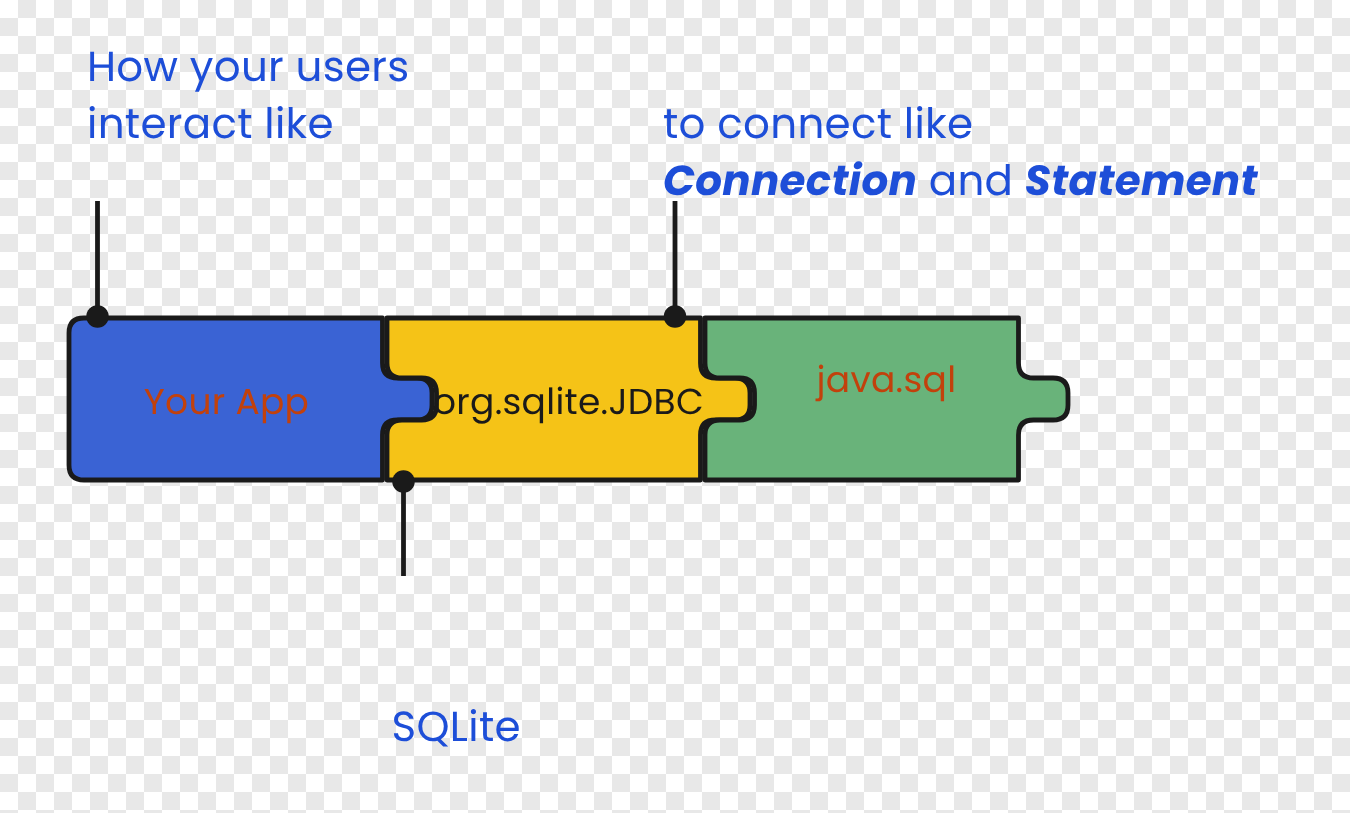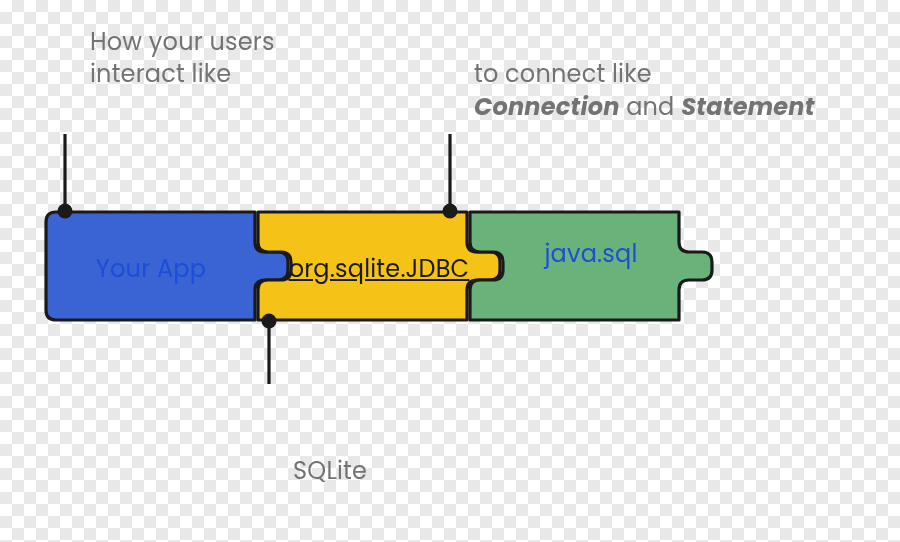--- a/index.html
+++ b/index.html
@@ -20,44 +20,43 @@
     background-position: 0 0, 12px 12px;
     z-index: 0;
   }
   .stage {
     position: absolute;
     inset: 0;
     z-index: 1;
   }
   .annot {
     position: absolute;
-    font-size: 24px;
+    font-size: 28px;
     line-height: 1.35;
-    color: #737373;
+    color: #1d4ed8;
     letter-spacing: 0.2px;
-    margin-left: 32px;
   }
   .annot b { font-weight: 700; font-style: italic; }
   .dot {
     fill: #1a1a1a;
   }
   .leader {
     stroke: #1a1a1a;
     stroke-width: 3.2;
     fill: none;
   }
   .piece-label {
     position: absolute;
     font-size: 24px;
-    color: #1d4ed8;
+    color: #c2410c;
     white-space: nowrap;
     text-align: center;
     letter-spacing: 0.2px;
   }
-  .piece-label.dark { color: #1a1a1a; text-decoration: underline; }
+  .piece-label.dark { color: #1a1a1a; }
 </style>
 </head>
 <body>
 
 <div class="checker"></div>
 
 <div class="stage">
 
   <div class="annot" style="left:58px; top:26px; width:260px">
     <span>How your users</span><br>

